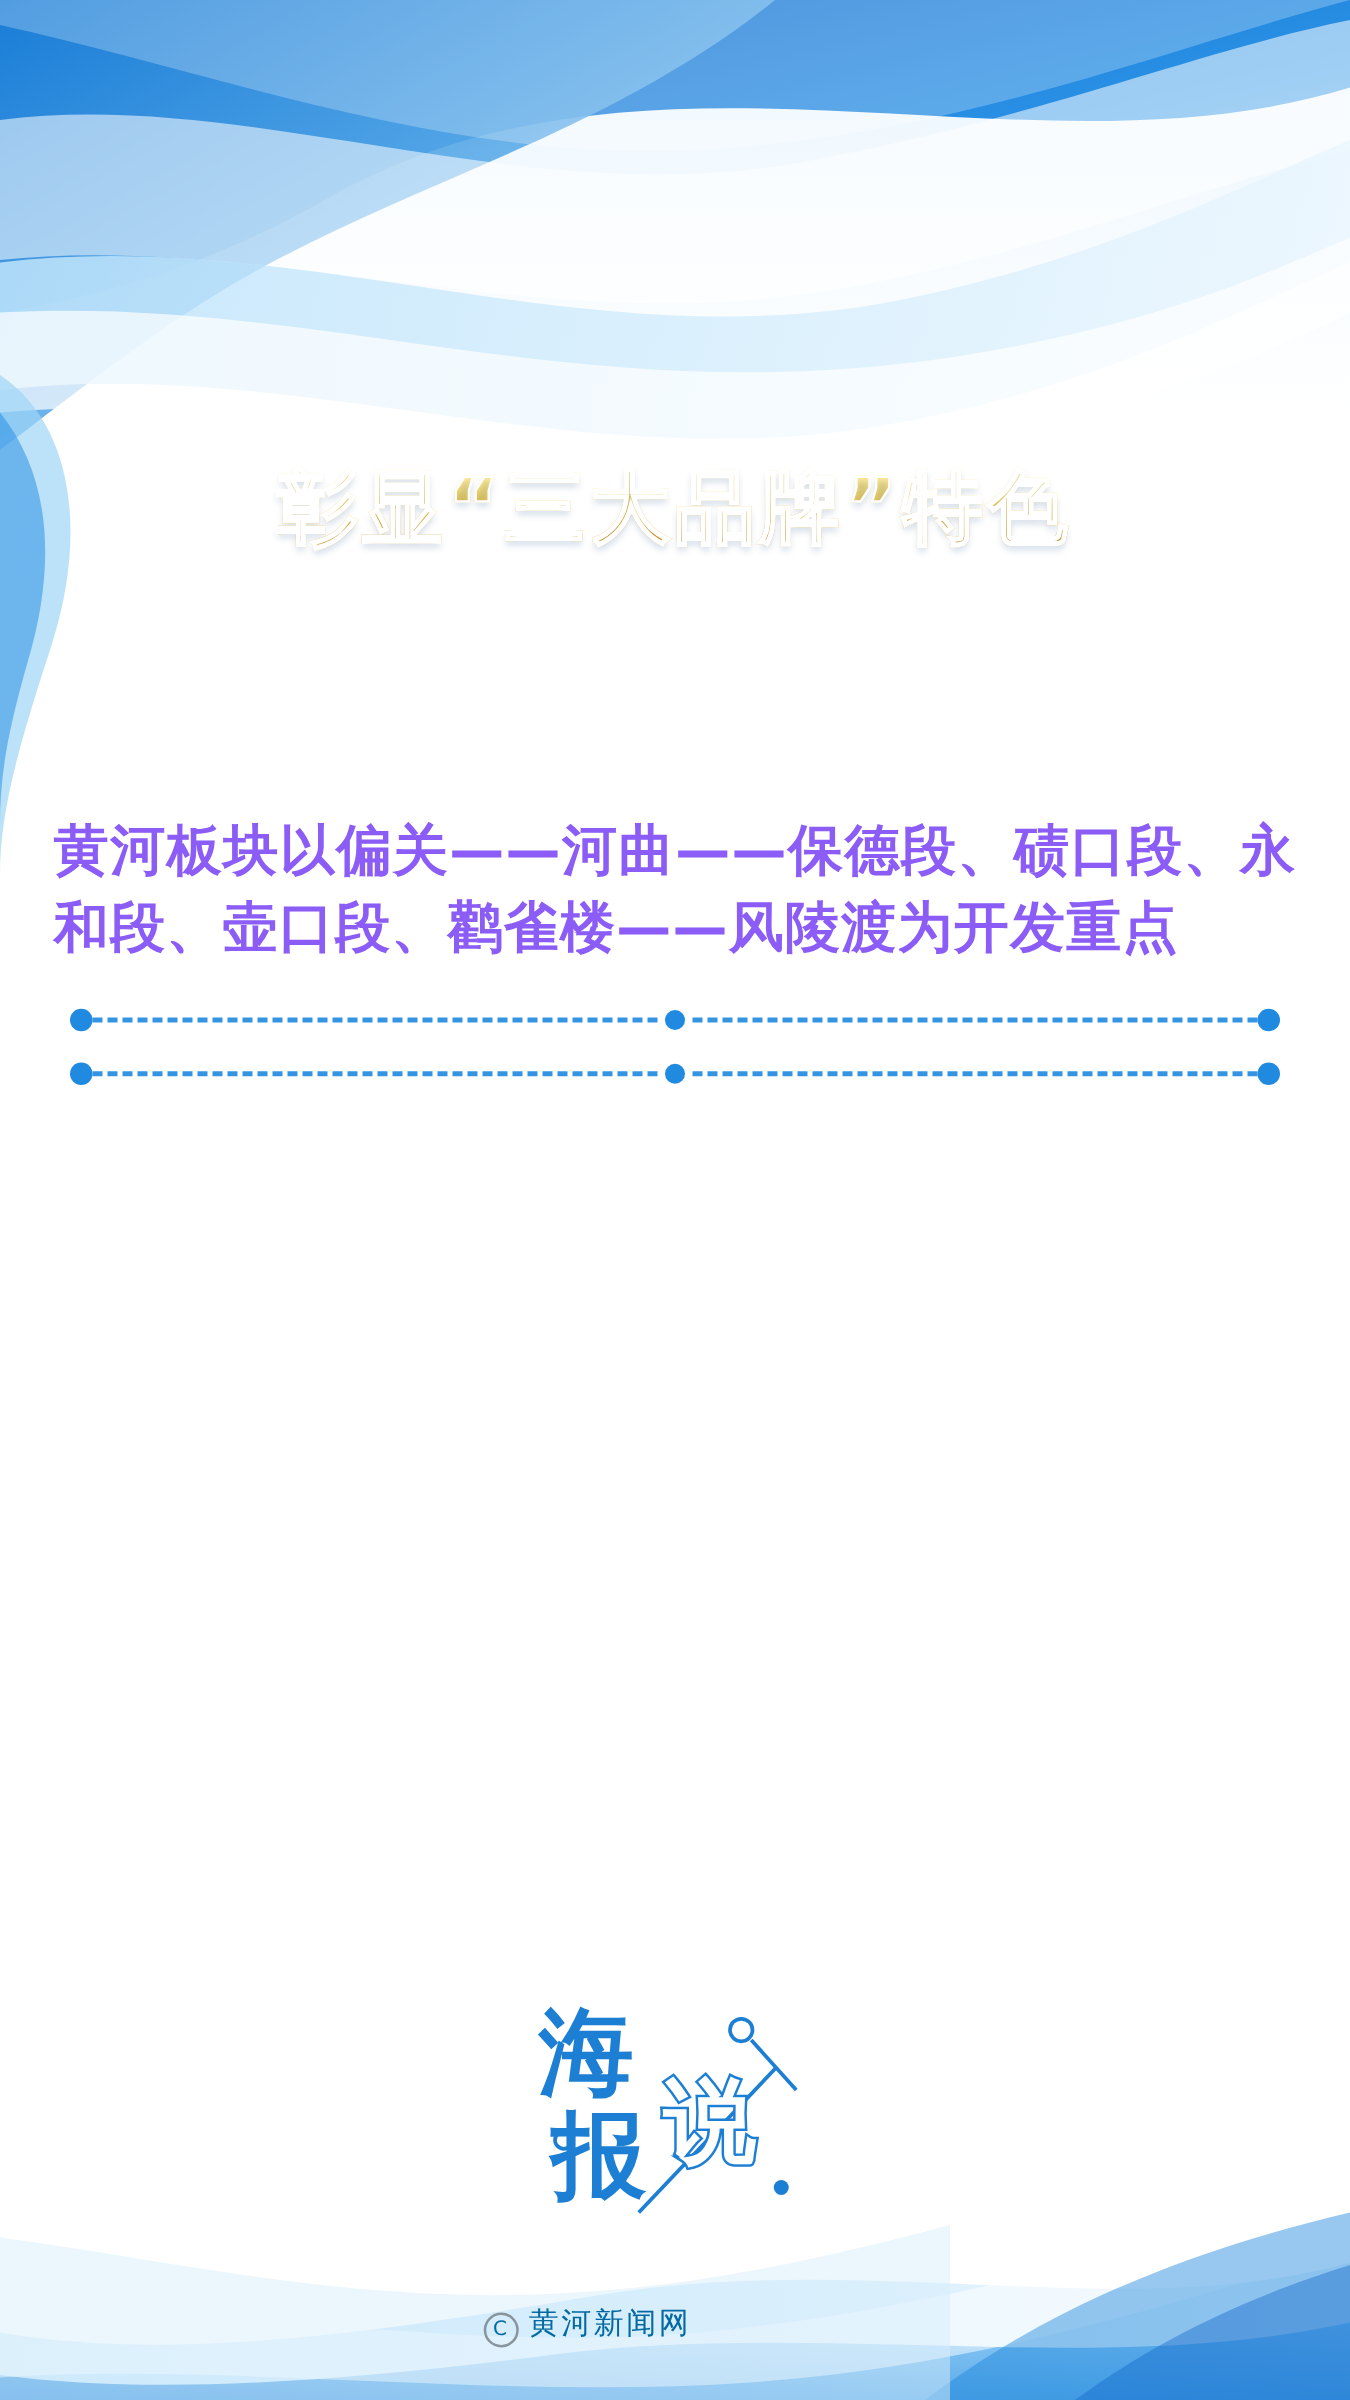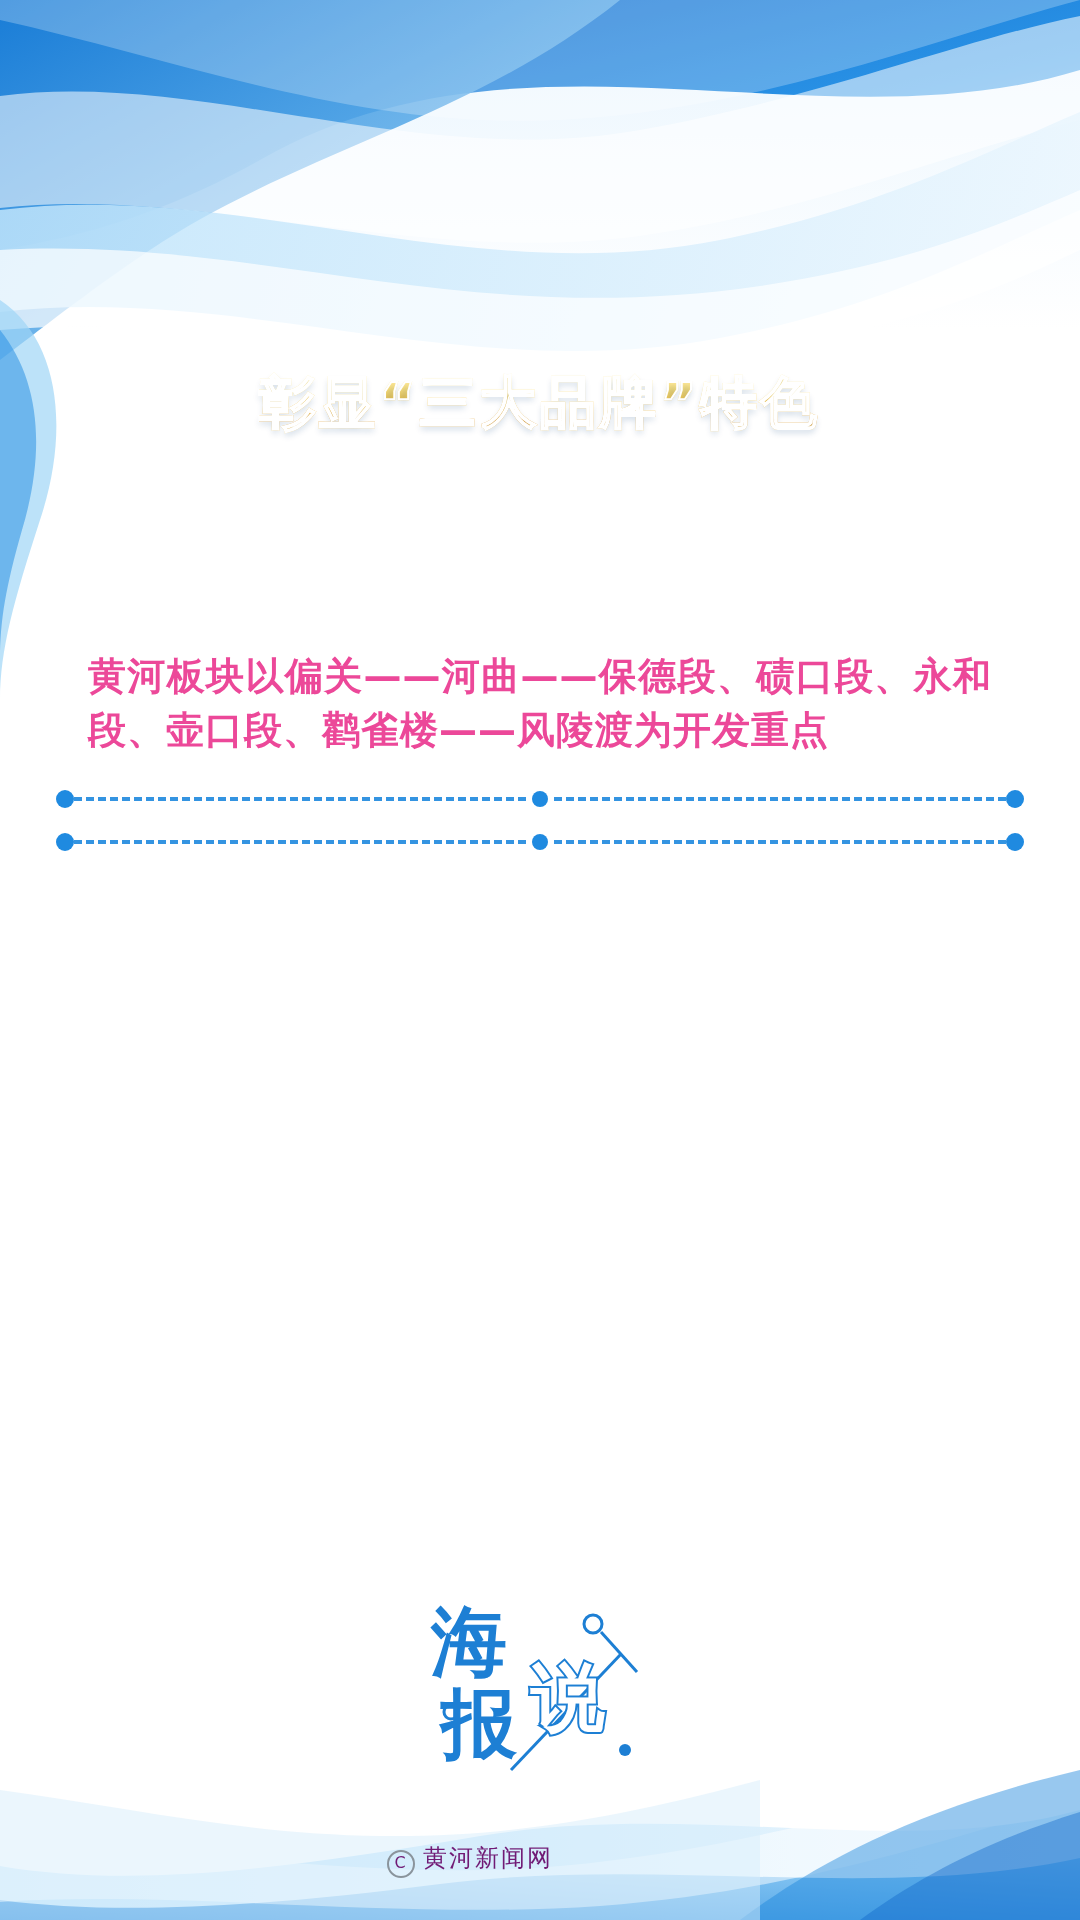--- a/index.html
+++ b/index.html
@@ -35,47 +35,47 @@
     top: 372px;
     left: 0;
     width: 1080px;
     text-align: center;
     z-index: 5;
   }
   .title {
     display: inline-block;
     font-family: "DejaVu Sans", sans-serif;
     font-weight: bold;
-    font-size: 56px;
+    font-size: 64px;
     letter-spacing: 4px;
     line-height: 1.1;
     background: linear-gradient(180deg, #fff4c4 0%, #ffe27a 28%, #f6b92b 58%, #d98e12 80%, #ffeaa0 100%);
     -webkit-background-clip: text;
     background-clip: text;
     color: transparent;
     -webkit-text-stroke: 2px #ffffff;
     text-shadow: 0 4px 6px rgba(0, 60, 120, 0.18);
     white-space: nowrap;
   }
 
   
   .content {
     position: absolute;
     top: 650px;
     left: 0;
     width: 1080px;
     z-index: 5;
   }
   .para {
-    padding: 0 88px;
+    padding: 0 43px;
     font-family: "DejaVu Sans", sans-serif;
     font-weight: bold;
-    font-size: 38px;
+    font-size: 44px;
     line-height: 1.42;
-    color: #ec4899;
+    color: #8b5cf6;
     letter-spacing: 1px;
     text-align: justify;
   }
   .divider {
     position: relative;
     height: 3px;
     margin: 40px 56px 36px 56px;
     display: flex;
     align-items: center;
   }
@@ -133,21 +133,21 @@
   }
 
   
   .footer {
     position: absolute;
     left: 0;
     top: 1842px;
     width: 940px;
     text-align: center;
     z-index: 5;
-    color: #701a75;
+    color: #0369a1;
     font-size: 24px;
     font-family: "DejaVu Sans", sans-serif;
     letter-spacing: 2px;
   }
   .footer .c-mark {
     display: inline-block;
     width: 24px;
     height: 24px;
     border: 2px solid #8a949c;
     border-radius: 50%;

